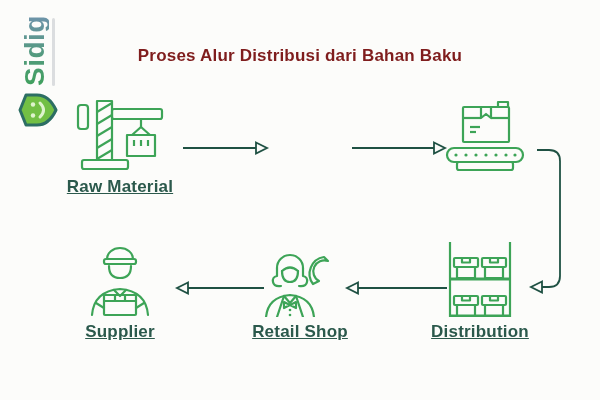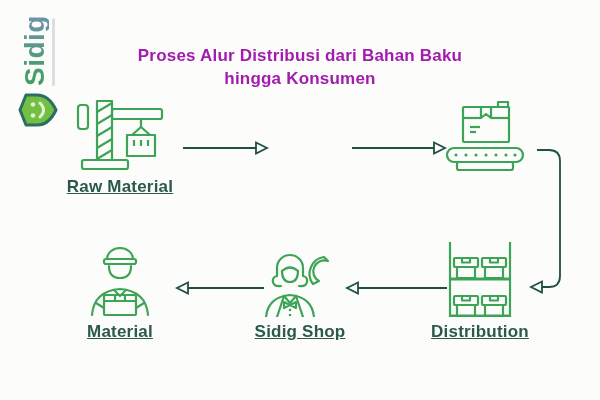--- a/index.html
+++ b/index.html
@@ -18,21 +18,21 @@
   .logo-text{
     font-size:28px;font-weight:800;letter-spacing:.5px;line-height:1;
     background:linear-gradient(to right,#3fa05c,#6e93ab);
     -webkit-background-clip:text;background-clip:text;
     color:transparent;
   }
   .logo-tagline{width:68px;height:2.5px;background:#c9cdd1;opacity:.65;margin-top:3px;border-radius:2px;}
   
   .title{
     position:absolute;top:44px;left:0;right:0;text-align:center;
-    color:#a21caf;font-size:17px;font-weight:700;line-height:1.38;letter-spacing:.2px;
+    color:#7f1d1d;font-size:17px;font-weight:700;line-height:1.38;letter-spacing:.2px;
   }
   
   .node{position:absolute;text-align:center;}
   .icon-wrap{display:flex;align-items:flex-end;justify-content:center;height:78px;}
   .node-label{
     display:block;margin-top:5px;
     color:#2b594c;font-size:17px;font-weight:700;letter-spacing:.2px;text-decoration:underline;
   }
   .node-rawmaterial{left:35px;top:94px;width:170px;}
   .node-supplier{left:230px;top:94px;width:150px;}
@@ -55,21 +55,20 @@
       <path d="M12,22 q7,7 14,0" fill="none" stroke="#dff3cd" stroke-width="3" stroke-linecap="round"></path>
     </svg>
     <div class="logo-text-wrap">
       <span class="logo-text">Sidig</span>
       <span class="logo-tagline"></span>
     </div>
   </div>
 
   <div class="title">
     <div>Proses Alur Distribusi dari Bahan Baku</div>
-    <div>hingga Konsumen</div>
   </div>
 
   <svg class="arrow-layer" width="600" height="400" viewBox="0 0 600 400">
     <g stroke="#1f5143" stroke-width="1.8" fill="none">
       <line x1="183" y1="148" x2="256" y2="148"></line>
       <polygon points="256,142.5 267,148 256,153.5" fill="#fcfcfa"></polygon>
       <line x1="352" y1="148" x2="434" y2="148"></line>
       <polygon points="434,142.5 445,148 434,153.5" fill="#fcfcfa"></polygon>
       <path d="M537,150 H549 Q560,150 560,161 V276 Q560,287 549,287 H542"></path>
       <polygon points="542,281.5 531,287 542,292.5" fill="#fcfcfa"></polygon>
@@ -173,36 +172,36 @@
           <path d="M28,55 l6,3 -6,3 z"></path>
           <path d="M40,55 l-6,3 6,3 z"></path>
           <path d="M28,49 l-7,21"></path>
           <path d="M40,49 l7,21"></path>
           <circle cx="34" cy="63" r="1.3" fill="#3da457" stroke="none"></circle>
           <circle cx="34" cy="68" r="1.3" fill="#3da457" stroke="none"></circle>
           <path d="M57,37 A17,17 0 0 1 68,10 L72,14 A11,11 0 0 0 63,34 Z"></path>
         </g>
       </svg>
     </div>
-    <span class="node-label">Sidig Shop</span>
+    <span class="node-label">Retail Shop</span>
   </div>
 
   <div class="node node-consumer">
     <div class="icon-wrap">
       <svg width="72" height="76" viewBox="0 0 72 76">
         <g fill="none" stroke="#3da457" stroke-width="2.2" stroke-linecap="round" stroke-linejoin="round">
           <path d="M23,18 a13,11 0 0 1 26,0"></path>
           <rect x="20" y="18" width="32" height="5" rx="2"></rect>
           <path d="M25,25 q0,12 11,12 q11,0 11,-12"></path>
           <path d="M8,74 q2,-24 28,-26 q26,2 28,26"></path>
           <path d="M30,49 l6,6 6,-6"></path>
           <path d="M12,62 l8,5"></path>
           <path d="M60,62 l-8,5"></path>
           <rect x="20" y="54" width="32" height="20" rx="1"></rect>
           <line x1="20" y1="60" x2="52" y2="60"></line>
           <rect x="31" y="54" width="10" height="6"></rect>
         </g>
       </svg>
     </div>
-    <span class="node-label">Material</span>
+    <span class="node-label">Supplier</span>
   </div>
 
 </div>
 
 </body></html>

